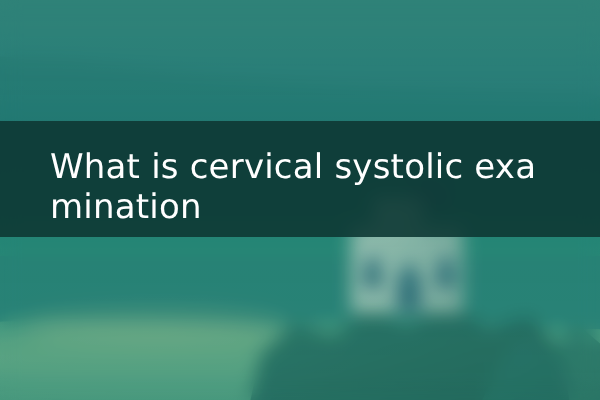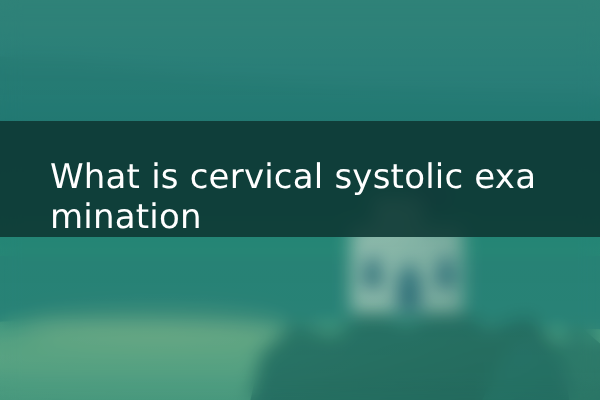--- a/index.html
+++ b/index.html
@@ -203,21 +203,21 @@
 
   
   .title-band {
     position: absolute;
     left: 0;
     right: 0;
     top: 121px;
     height: 116px;
     background: rgba(14, 57, 52, .90);
     display: flex;
-    align-items: flex-end;
+    align-items: center;
     box-sizing: border-box;
     padding: 15px 0 0 50px;
   }
 
   .title-text {
     width: 502px;
     color: #ffffff;
     font-size: 34px;
     line-height: 40px;
     letter-spacing: .2px;

